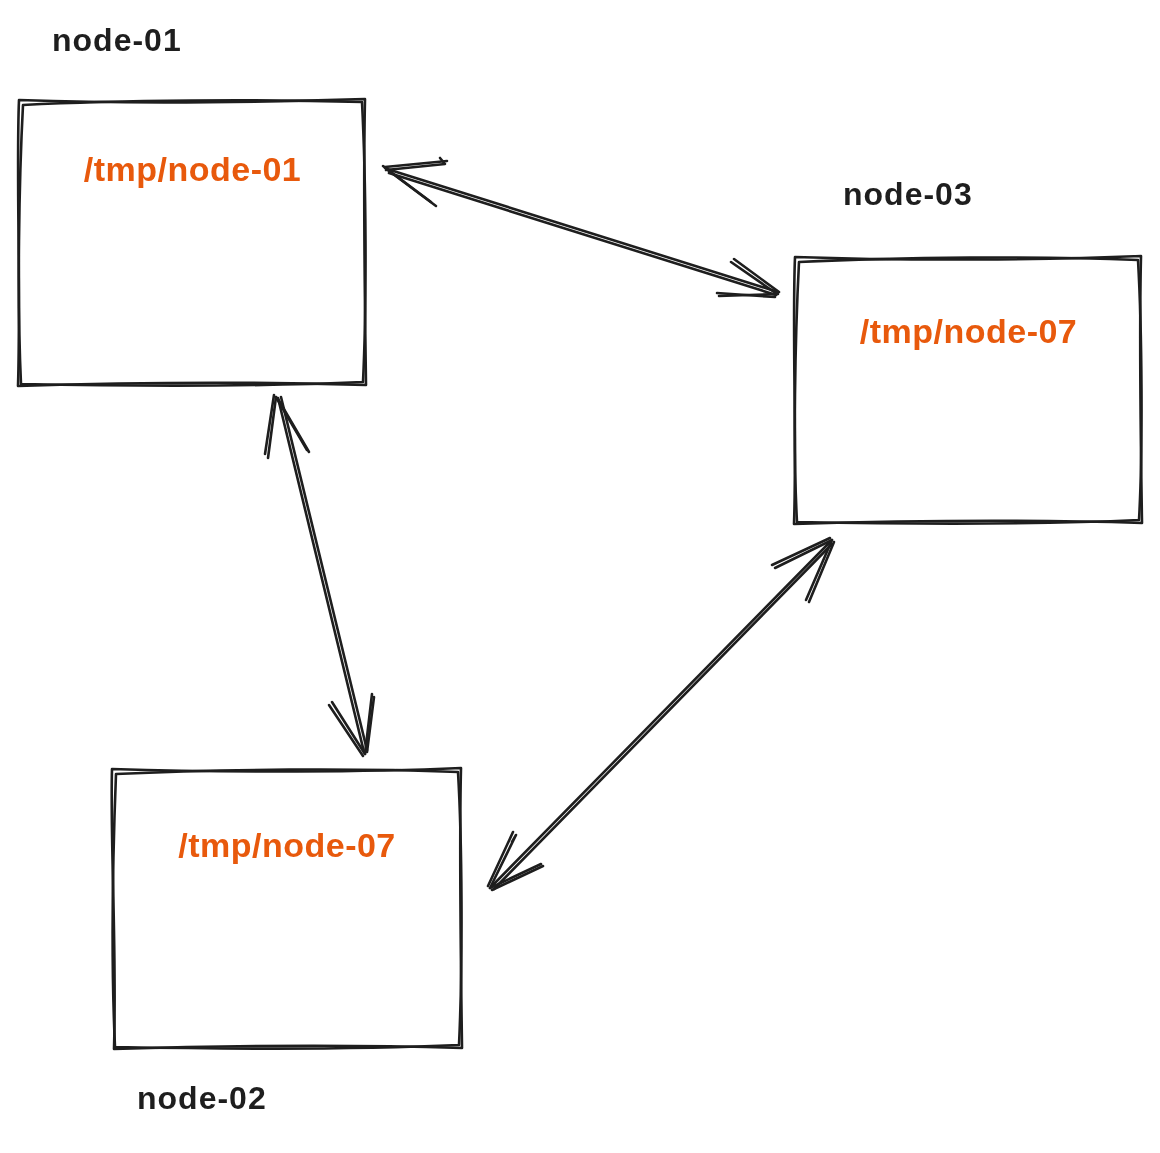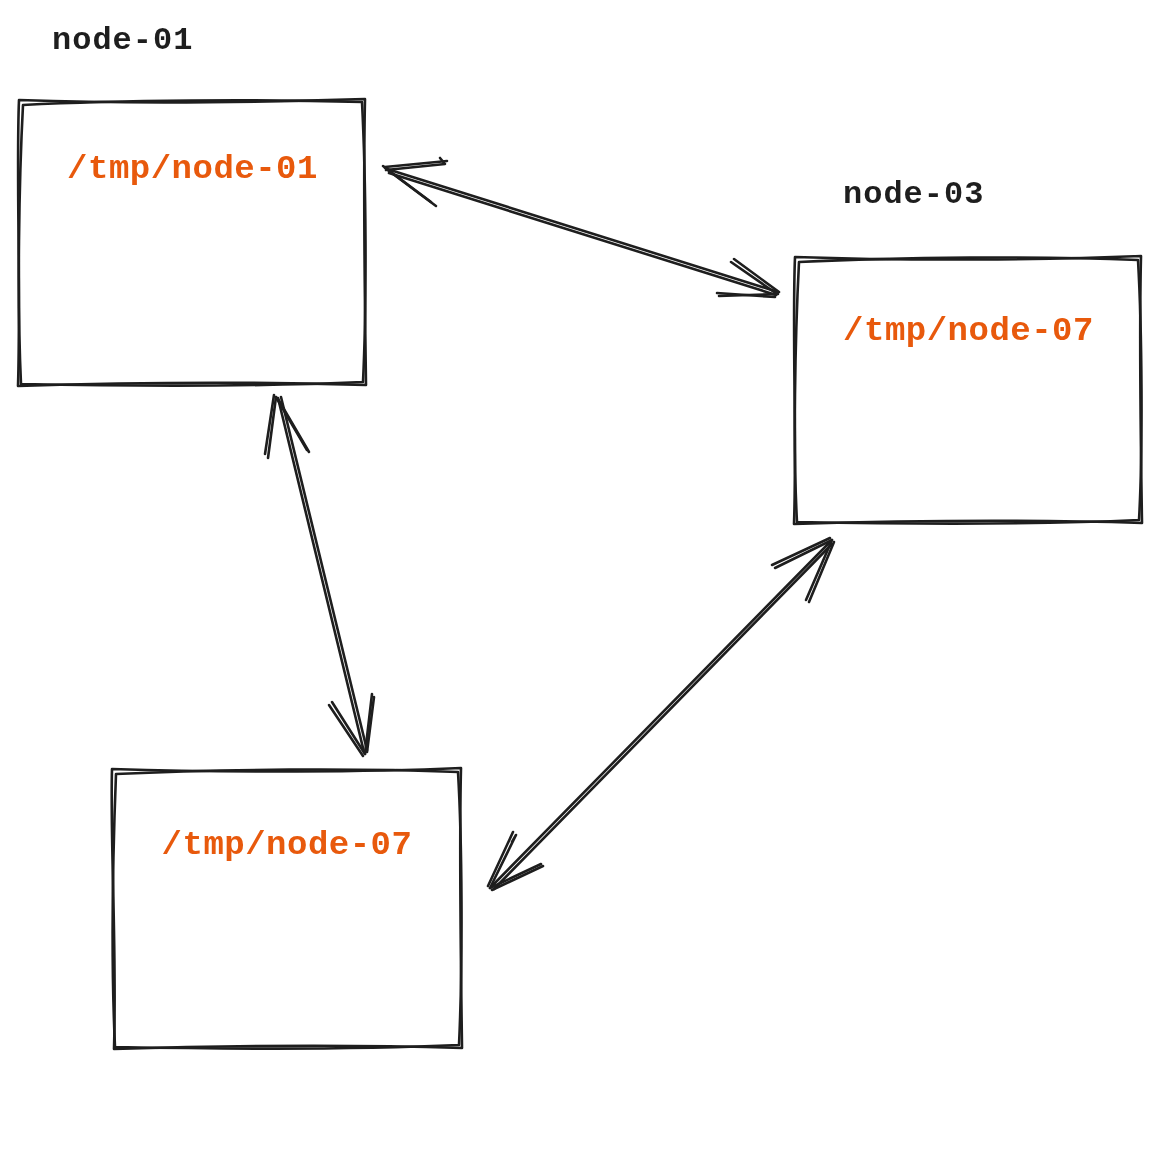--- a/index.html
+++ b/index.html
@@ -2,21 +2,21 @@
 <html><head>
 <meta charset="utf-8">
 <style>
   html, body { margin: 0; padding: 0; background: #ffffff; }
   .canvas {
     position: relative;
     width: 1160px;
     height: 1153px;
     background: #ffffff;
     overflow: hidden;
-    font-family: Liberation Mono, monospace;
+    font-family: Liberation Sans, sans-serif;
   }
   .sketch-svg {
     position: absolute;
     left: 0; top: 0;
     width: 1160px; height: 1153px;
   }
   .sketch-svg path {
     fill: none;
     stroke: #1e1e1e;
     stroke-width: 2.6;
@@ -105,18 +105,19 @@
     </g>
 
     <g>
       <path class="boxfill" d="M 116 774 C 220 769 360 768 458 772 C 462 840 463 960 459 1045 C 350 1050 220 1049 115 1047 C 111 960 113 850 116 774 Z"></path>
       <path d="M 112 769 C 230 773 370 772 461 768 C 459 850 461 970 462 1048 C 340 1044 210 1046 114 1049 C 117 950 110 840 112 769 Z"></path>
     </g>
   </svg>
 
   <div class="node-title t-node1">node-01</div>
   <div class="node-title t-node3">node-03</div>
+  <div class="node-title t-node2">node-02</div>
 
   <div class="node-path-text w-node1">/tmp/node-01</div>
   <div class="node-path-text w-node3">/tmp/node-07</div>
   <div class="node-path-text w-node2">/tmp/node-07</div>
 
 </div>
 
 </body></html>

